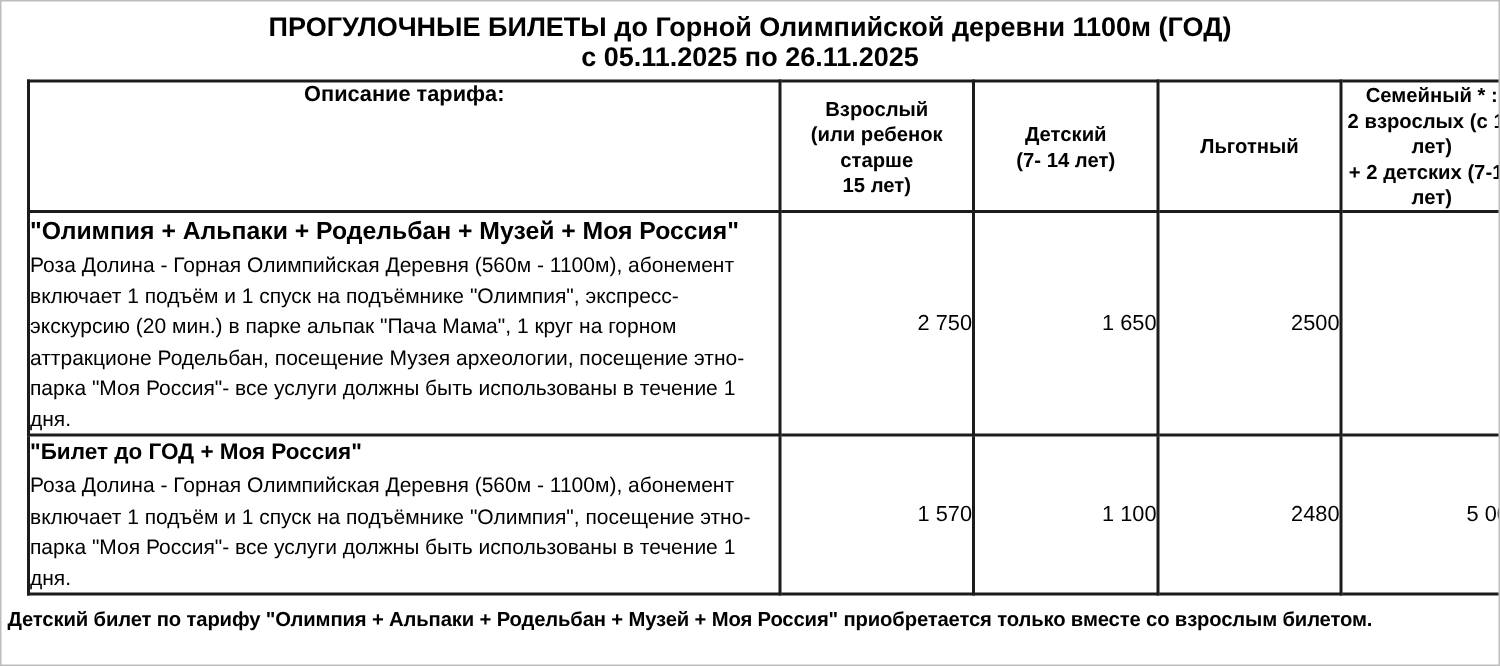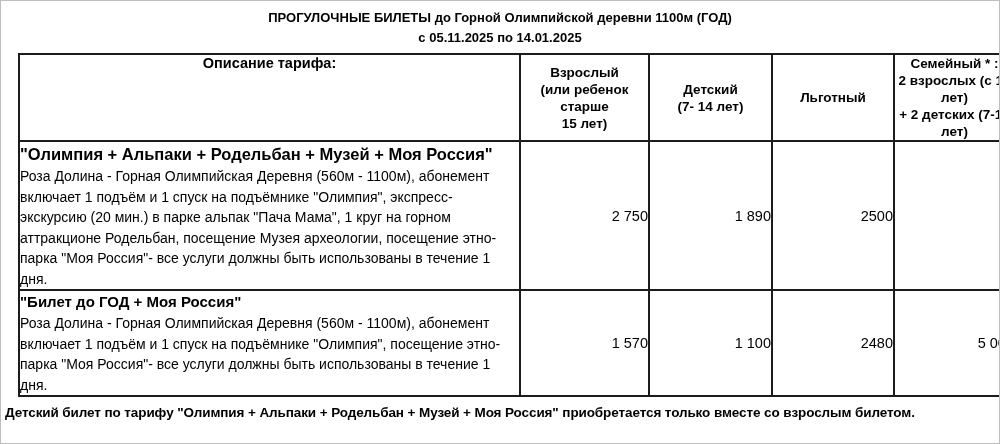--- a/index.html
+++ b/index.html
@@ -16,21 +16,21 @@
     height: 444px;
     background: #ffffff;
     border: 1px solid #bdbdbd;
     overflow: hidden;
   }
   .title-block {
     height: 45px;
     padding-top: 7px;
     text-align: center;
     font-weight: bold;
-    font-size: 13px;
+    font-size: 18px;
     line-height: 20px;
     border-radius: 14px;
   }
   table.price-table {
     table-layout: fixed;
     border-collapse: collapse;
     width: 996px;
     margin-left: 17px;
     padding-left: 13px;
   }
@@ -89,21 +89,21 @@
     white-space: nowrap;
   }
 </style>
 </head>
 <body>
 
 <div class="page">
 
   <div class="title-block">
     <div>ПРОГУЛОЧНЫЕ БИЛЕТЫ до Горной Олимпийской деревни 1100м (ГОД)</div>
-    <div>с 05.11.2025 по 14.01.2025</div>
+    <div>с 05.11.2025 по 26.11.2025</div>
   </div>
 
   <table class="price-table">
     <colgroup>
       <col style="width:501px">
       <col style="width:129px">
       <col style="width:123px">
       <col style="width:122px">
       <col style="width:121px">
     </colgroup>
@@ -121,21 +121,21 @@
 + 2 детских (7-14 лет)</th>
       </tr>
     </thead>
     <tbody>
       <tr class="row-1">
         <td class="tariff-cell">
           <div class="tariff-name">"Олимпия + Альпаки + Родельбан + Музей + Моя Россия"</div>
           <div class="tariff-desc">Роза Долина - Горная Олимпийская Деревня (560м - 1100м), абонемент включает 1 подъём и 1 спуск на подъёмнике "Олимпия", экспресс-экскурсию (20 мин.) в парке альпак "Пача Мама", 1 круг на горном аттракционе Родельбан, посещение Музея археологии, посещение этно-парка "Моя Россия"- все услуги должны быть использованы в течение 1 дня.</div>
         </td>
         <td class="price">2 750</td>
-        <td class="price">1 890</td>
+        <td class="price">1 650</td>
         <td class="price">2500</td>
         <td class="price">-</td>
       </tr>
       <tr class="row-2">
         <td class="tariff-cell">
           <div class="tariff-name small">"Билет до ГОД + Моя Россия"</div>
           <div class="tariff-desc">Роза Долина - Горная Олимпийская Деревня (560м - 1100м), абонемент включает 1 подъём и 1 спуск на подъёмнике "Олимпия", посещение этно-парка "Моя Россия"- все услуги должны быть использованы в течение 1 дня.</div>
         </td>
         <td class="price">1 570</td>
         <td class="price">1 100</td>

